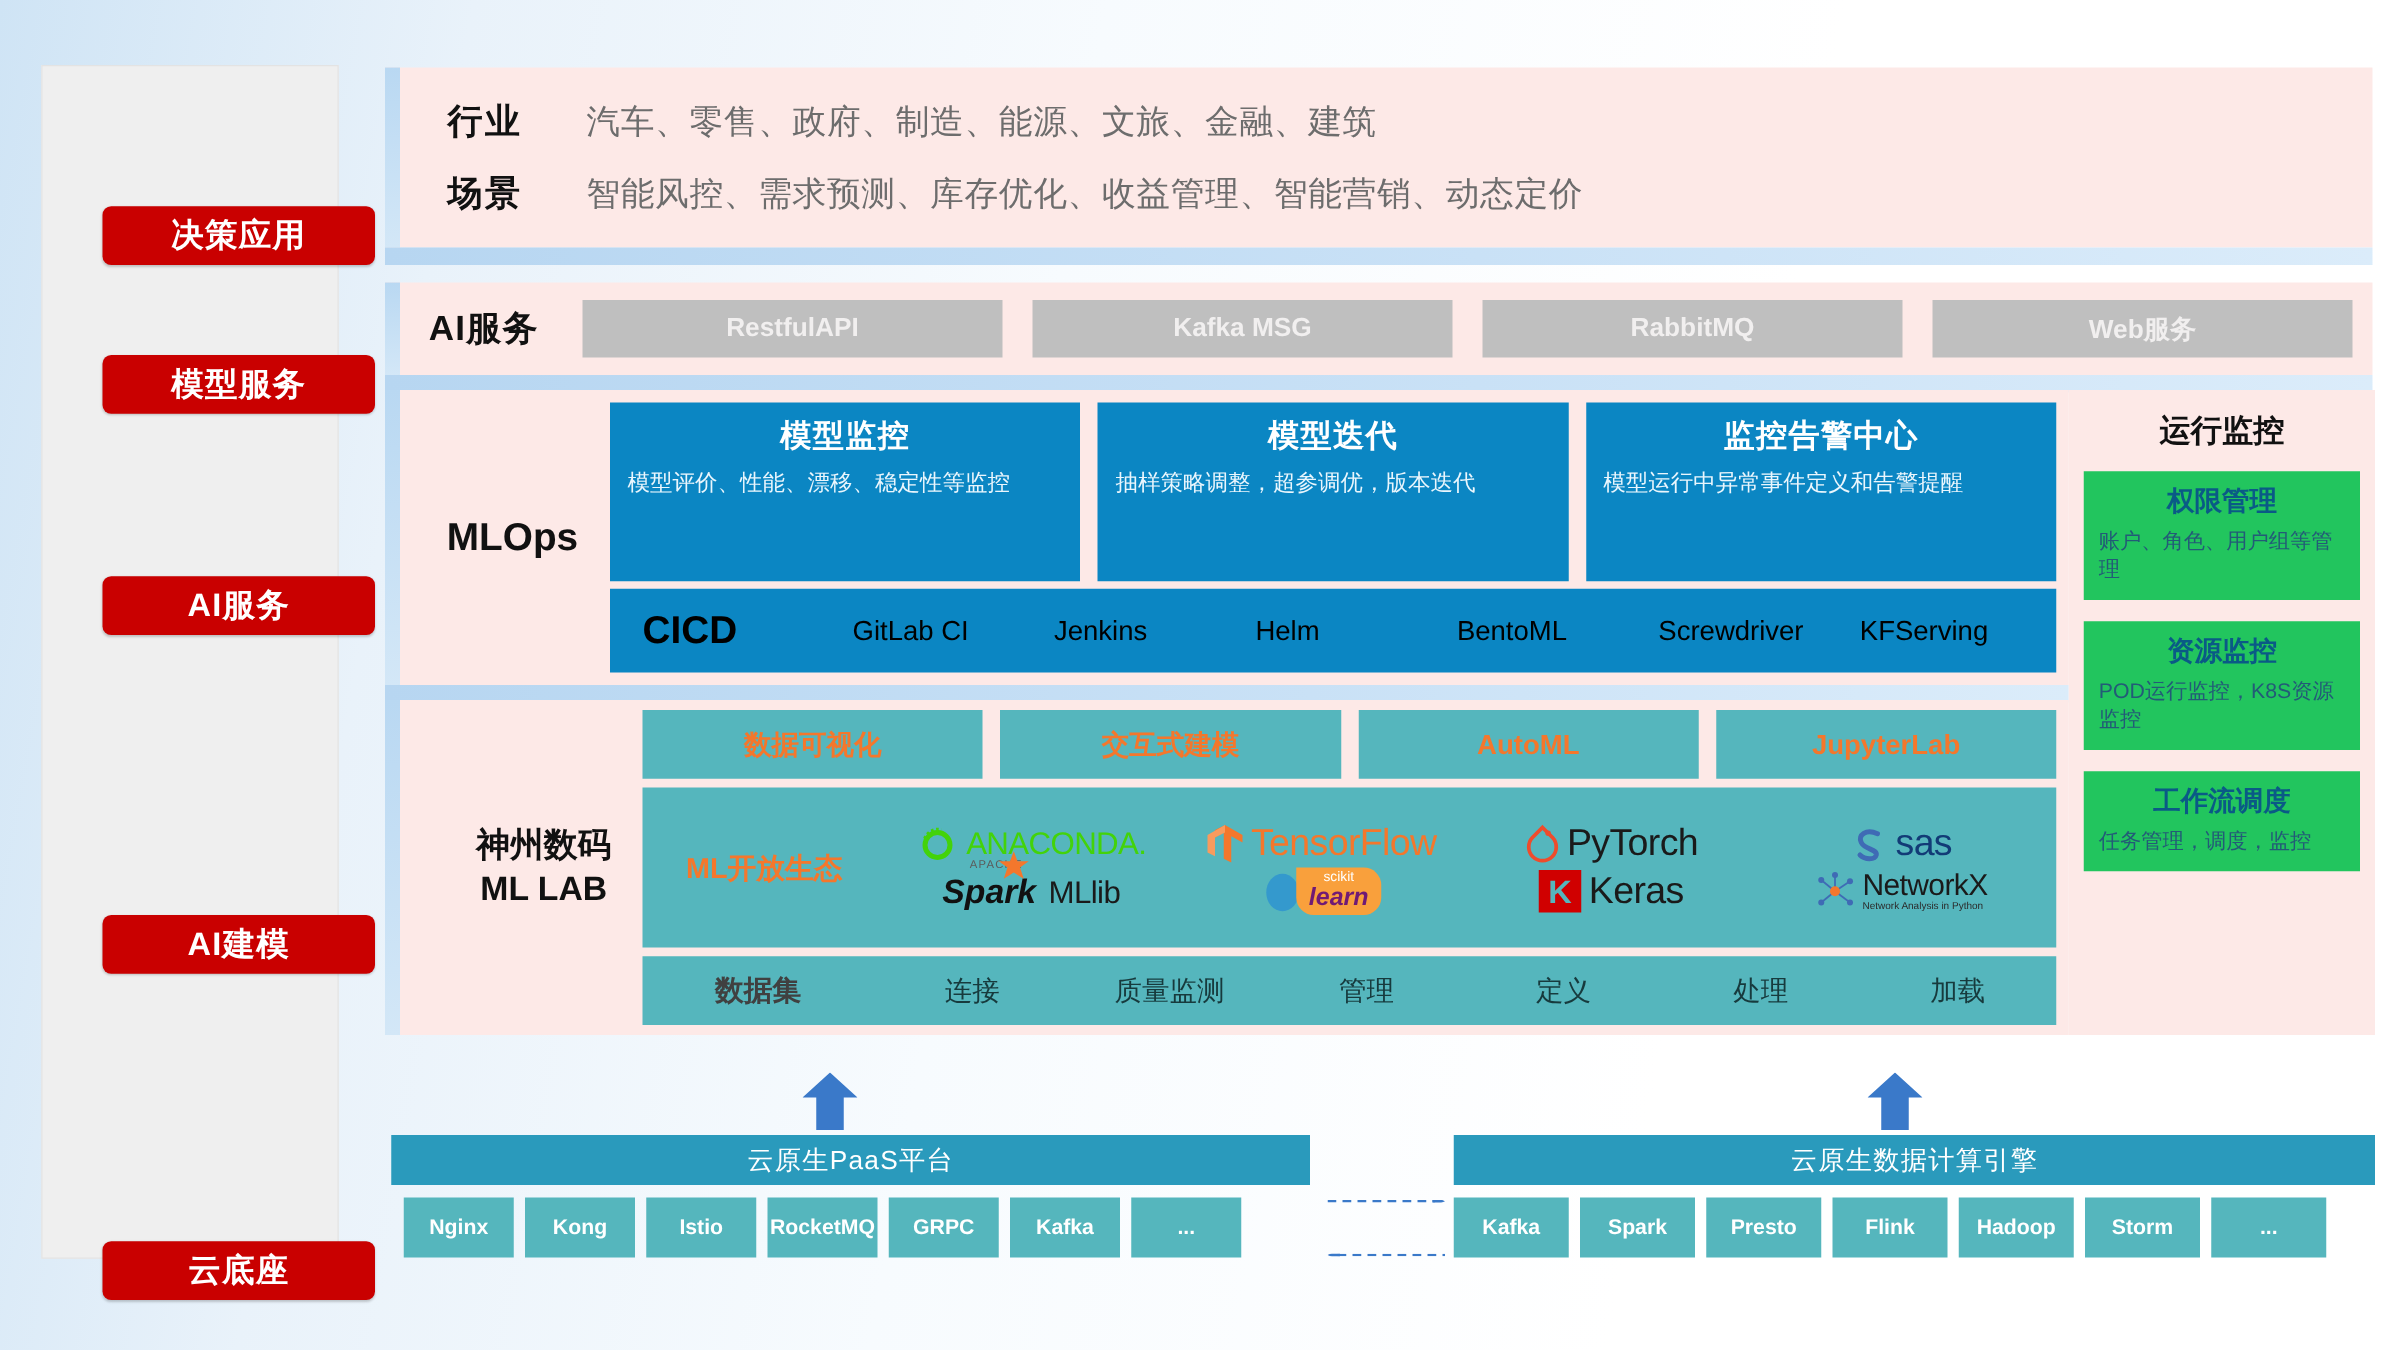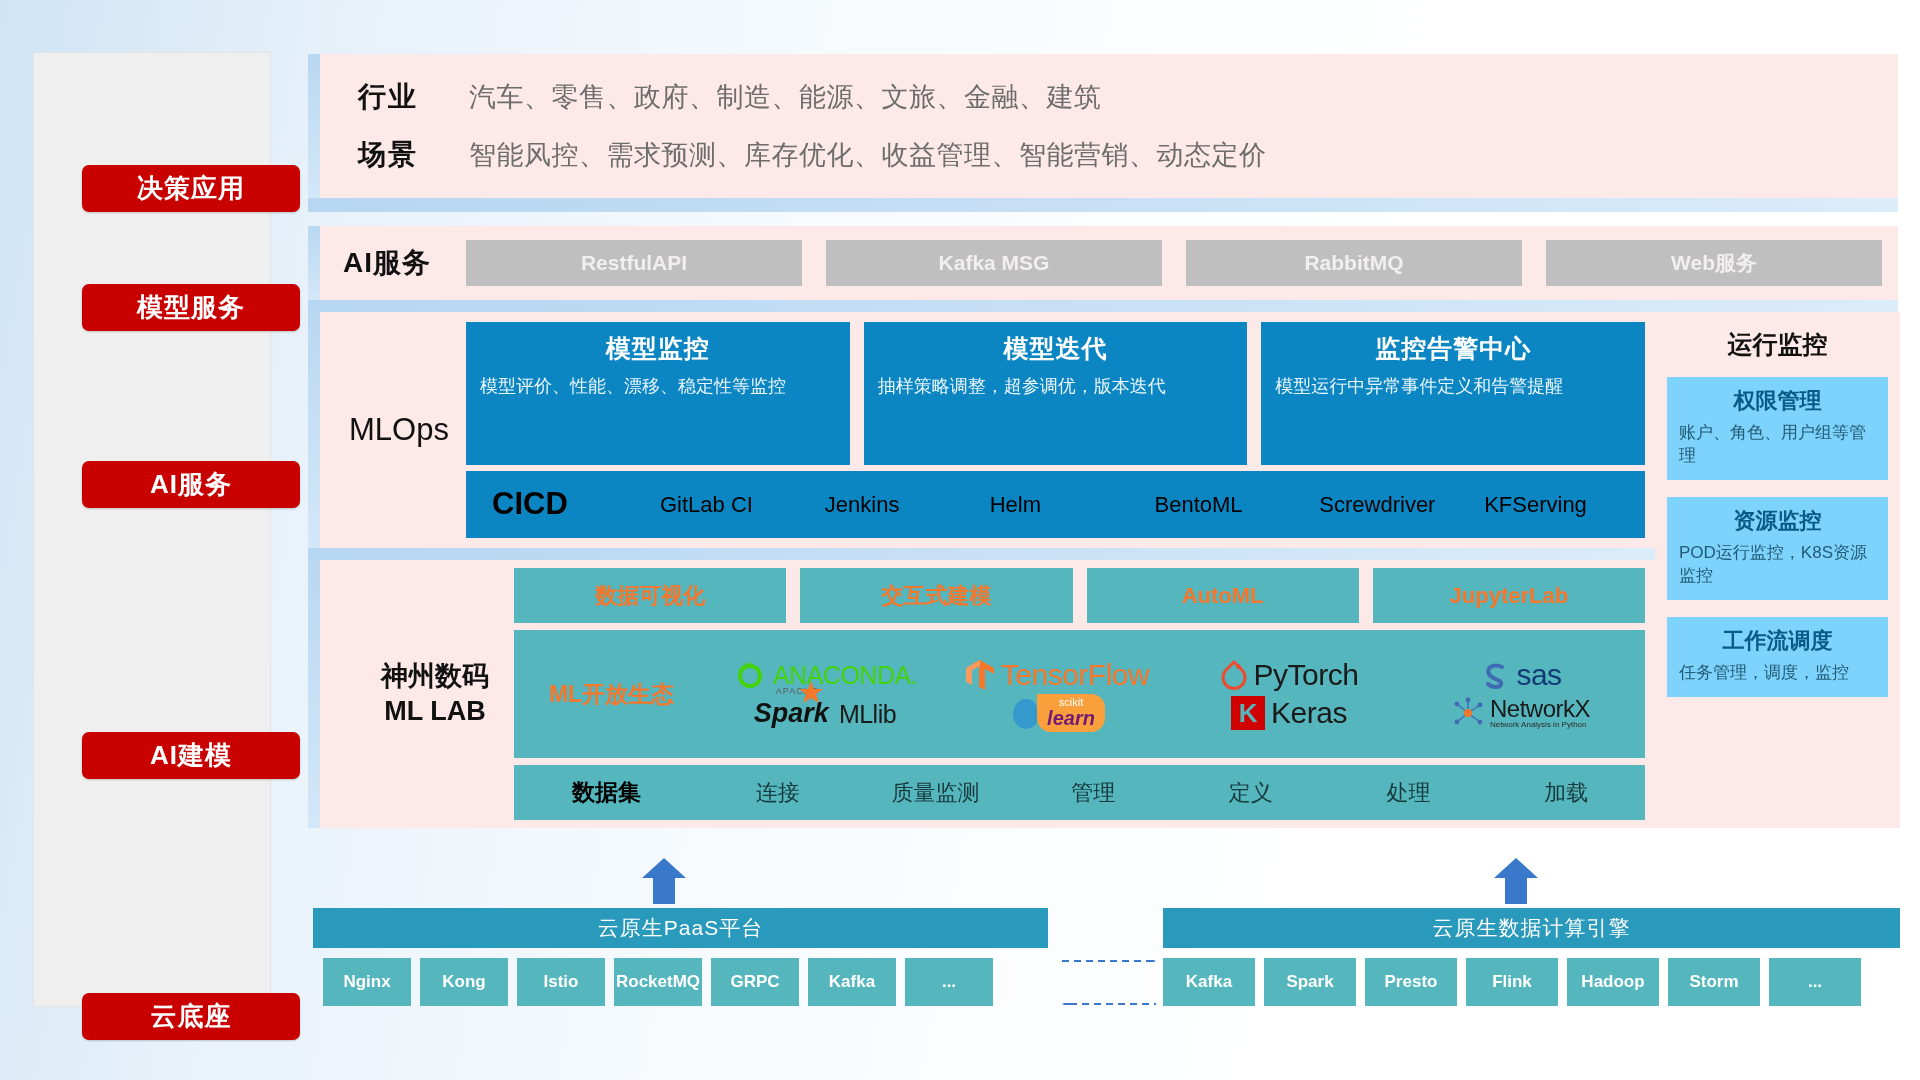--- a/index.html
+++ b/index.html
@@ -71,22 +71,22 @@
   .chiprow { flex: 1; display: flex; gap: 24px; padding-right: 16px; }
   .chip {
     flex: 1; height: 46px; background: #bfbfbf;
     display: flex; align-items: center; justify-content: center;
     color: #f1efef; font-size: 21px; font-weight: bold;
   }
 
   
   #row-mlops { top: 312px; height: 236px; display: flex; }
   .mlops-label {
-    width: 158px; flex: none; display: flex; align-items: center; justify-content: center;
-    font-size: 31px; font-weight: normal; color: #111; padding-left: 24px;
+    width: 180px; flex: none; display: flex; align-items: center; justify-content: center;
+    font-size: 31px; font-weight: bold; color: #111; padding-left: 24px;
   }
   .mlops-body { flex: 1; padding: 10px 10px 10px 0; display: flex; flex-direction: column; gap: 6px; }
   .mlops-cards { display: flex; gap: 14px; height: 152px; }
   .mlcard { flex: 1; background: #0b86c3; color: #fff; padding: 10px 14px; }
   .mlcard h4 { font-size: 25px; text-align: center; font-weight: bold; margin-bottom: 9px; letter-spacing: 1px; }
   .mlcard p { font-size: 18px; line-height: 1.38; color: #eaf6fd; }
   .cicd {
     height: 72px; background: #0b86c3; color: #000000;
     display: flex; align-items: center;
   }
@@ -114,31 +114,31 @@
   }
   .eco {
     flex: 1; background: #55b6bd; display: flex; align-items: center;
     min-height: 128px;
   }
   .eco-label { width: 195px; flex: none; text-align: center; color: #f4772c; font-size: 23px; font-weight: bold; }
   .eco-logos { flex: 1; display: grid; grid-template-columns: repeat(4, 1fr); grid-template-rows: 1fr 1fr; align-items: center; justify-items: center; padding-right: 8px; }
   .logo { display: flex; align-items: center; gap: 6px; }
   .logo-txt { font-size: 27px; color: #1a1a1a; letter-spacing: -.5px; }
   .ds-row { height: 56px; background: #55b6bd; display: flex; align-items: center; }
-  .ds-title { width: 185px; flex: none; text-align: center; color: #000000; font-size: 23px; font-weight: bold; }
+  .ds-title { width: 185px; flex: none; text-align: center; color: #404040; font-size: 23px; font-weight: bold; }
   .ds-items { flex: 1; display: flex; }
   .ds-item { flex: 1; text-align: center; font-size: 22px; color: #173a3d; }
 
   
   .mon {
     position: absolute; top: 312px; left: 1655px; width: 245px; height: 516px;
     background: #fde9e7; padding: 10px 12px;
   }
   .mon-title { text-align: center; font-size: 25px; font-weight: bold; color: #111; margin: 6px 0 16px; }
-  .mon-card { background: #7dd3fc; margin-bottom: 17px; padding: 9px 12px 12px; }
+  .mon-card { background: #22c55e; margin-bottom: 17px; padding: 9px 12px 12px; }
   .mon-card h5 { text-align: center; font-size: 22px; font-weight: bold; color: #0a5a86; margin-bottom: 6px; }
   .mon-card p { font-size: 17px; line-height: 1.35; color: #235b77; }
 
   
   .cloud-bar {
     position: absolute; height: 40px; background: #2a9abc;
     color: #fff; font-size: 21px;
     display: flex; align-items: center; justify-content: center; letter-spacing: 1px;
   }
   #cloud-bar-left  { left: 313px; width: 735px; top: 908px; }

